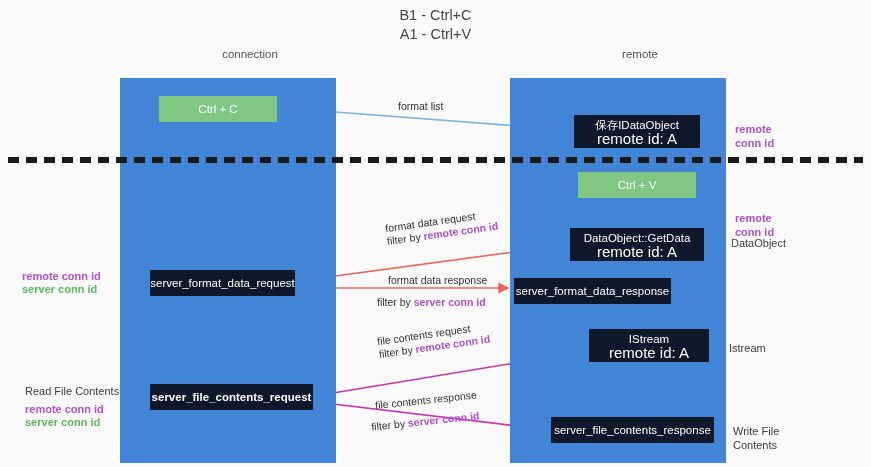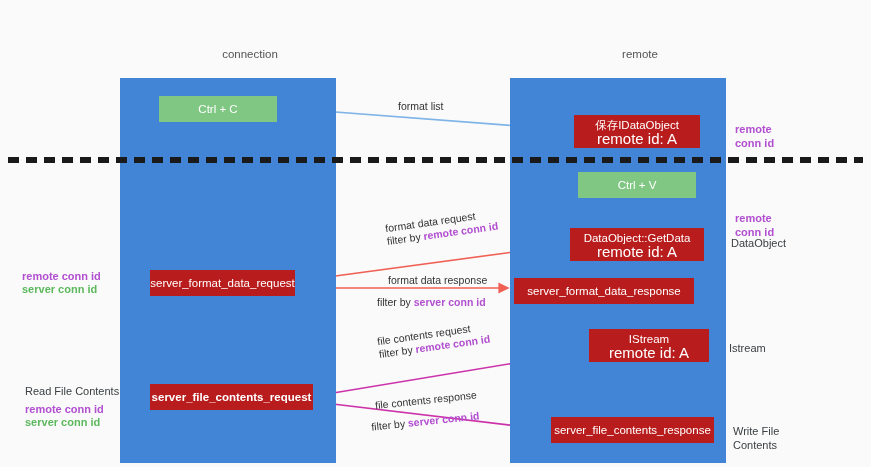--- a/index.html
+++ b/index.html
@@ -28,21 +28,21 @@
   .lane{background:#4285d6;}
 
   
   .box{
     display:flex;flex-direction:column;align-items:center;justify-content:center;
     color:#ffffff;font-size:11.5px;line-height:14px;text-align:center;
     box-sizing:border-box;
   }
   .box .l2{font-size:15px;}
   .green{background:#81c784;}
-  .orange{background:#b91c1c;}
+  .orange{background:#0f172a;}
 
   
   .side-label{font-size:11px;line-height:14px;color:#3c4043;}
   .lbl-remote{color:#b24fd0;font-weight:bold;}
   .lbl-server-green{color:#5cb85c;font-weight:bold;}
   .lbl-server-purple{color:#b24fd0;font-weight:bold;}
 
   
   .edge-lbl{
     font-size:10.5px;line-height:13px;color:#333;white-space:nowrap;
@@ -55,20 +55,24 @@
   svg.layer.under{z-index:1;}
   svg.layer.over{z-index:3;}
   .lane,.boxlayer{z-index:2;}
   .textlayer{z-index:4;}
 </style>
 </head>
 <body>
 
 <div id="stage">
 
+  <div class="abs title">
+    <div>B1 - Ctrl+C</div>
+    <div>A1 - Ctrl+V</div>
+  </div>
 
   <div class="abs col-cap" style="left:150px;top:48px;width:200px;">
     <div>connection</div>
   </div>
   <div class="abs col-cap" style="left:540px;top:48px;width:200px;">
     <div>remote</div>
   </div>
 
   <div class="abs lane" style="left:120px;top:78px;width:216px;height:385px;"></div>
   <div class="abs lane" style="left:510px;top:78px;width:216px;height:385px;"></div>
@@ -125,21 +129,21 @@
 
     <div class="abs box orange" style="left:570px;top:228px;width:134px;height:33px;">
       <span>DataObject::GetData</span>
       <span class="l2">remote id: A</span>
     </div>
 
     <div class="abs box orange" style="left:150px;top:270px;width:145px;height:26px;">
       <span>server_format_data_request</span>
     </div>
 
-    <div class="abs box orange" style="left:514px;top:278px;width:180px;height:26px;">
+    <div class="abs box orange" style="left:514px;top:278px;width:157px;height:26px;">
       <span>server_format_data_response</span>
     </div>
 
     <div class="abs box orange" style="left:589px;top:329px;width:120px;height:33px;">
       <span>IStream</span>
       <span class="l2">remote id: A</span>
     </div>
 
     <div class="abs box orange" style="left:150px;top:384px;width:163px;height:26px;font-weight:bold;">
       <span>server_file_contents_request</span>

